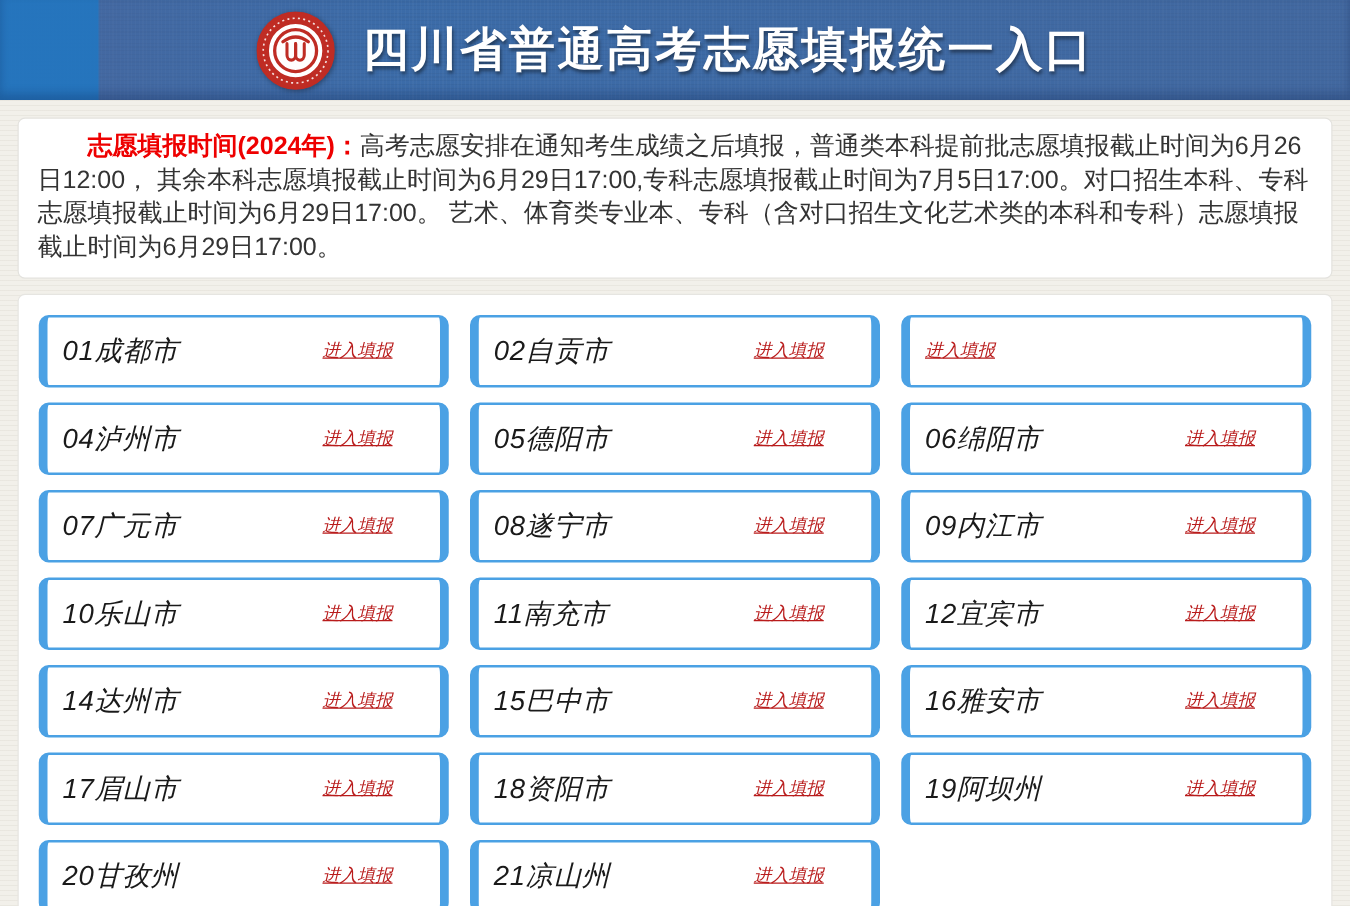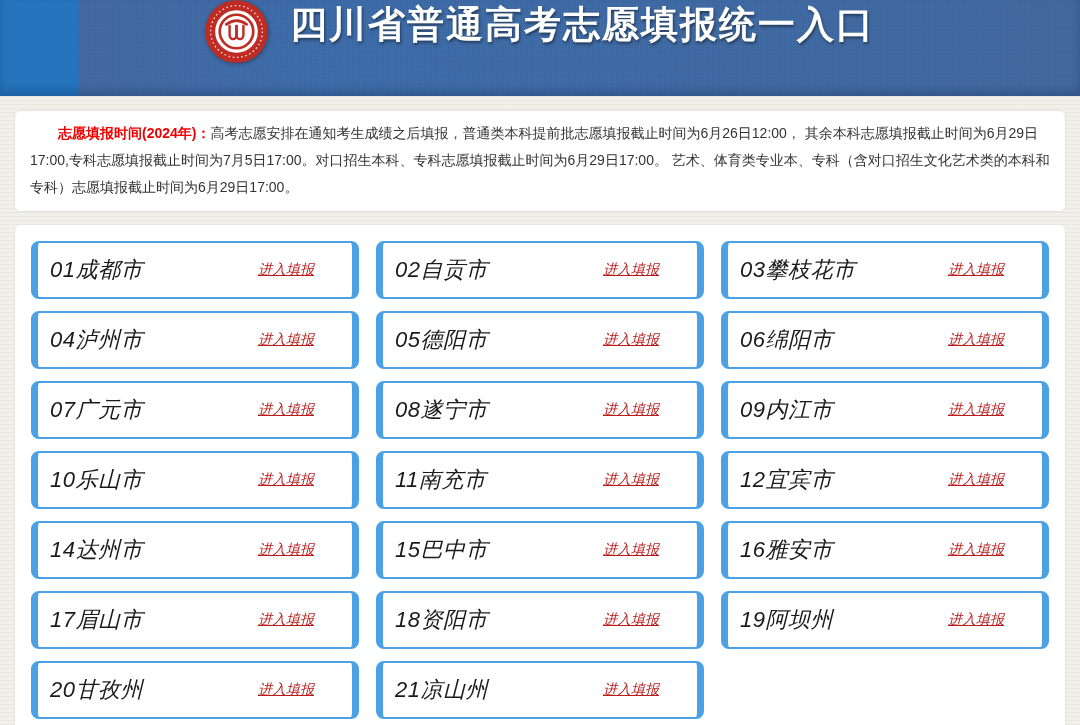--- a/index.html
+++ b/index.html
@@ -7,22 +7,22 @@
   body {
     font-family:"Liberation Sans","DejaVu Sans",sans-serif;
     background-color:#f2f0ea;
     background-image:repeating-linear-gradient(0deg, rgba(180,175,160,.14) 0 1px, transparent 1px 4px);
     overflow:hidden;
     color:#222;
   }
 
   
   .header {
-    height:96px;
-    display:flex; justify-content:center; gap:22px;
+    height:80px;
+    display:flex; align-items:center; justify-content:center; gap:22px;
     background-color:#3c6ca8;
     background-image:
       linear-gradient(90deg, rgba(36,117,190,.95) 0px, rgba(36,117,190,.95) 78px, rgba(72,102,157,.60) 80px, rgba(58,106,168,.35) 320px, rgba(70,100,152,.55) 100%),
       repeating-linear-gradient(90deg, rgba(255,255,255,.045) 0 1px, transparent 1px 3px),
       repeating-linear-gradient(0deg, rgba(0,0,0,.055) 0 1px, transparent 1px 3px);
     box-shadow: inset 0 -5px 8px rgba(0,20,60,.22);
   }
   .logo { width:63px; height:63px; flex:0 0 auto; filter:drop-shadow(1px 1px 2px rgba(0,0,0,.35)); }
   .title {
     color:#fff; font-size:37px; font-weight:700; letter-spacing:2px;
@@ -30,21 +30,21 @@
     white-space:nowrap;
   }
 
   
   .notice {
     margin:14px 14px 12px 14px;
     background:#fff;
     border:1px solid #e3e2de;
     border-radius:6px;
     padding:9px 15px 10px 15px;
-    font-size:14px;
+    font-size:20px;
     line-height:27px;
   }
   .notice p { text-indent:2em; }
   .notice-label { color:#ee0000; font-weight:700; }
   .notice-body { color:#333; }
 
   
   .panel {
     margin:0 14px;
     background:#fff;
@@ -117,21 +117,20 @@
           <a class="enter-link" href="javascript:void(0)">进入填报</a>
         </span>
       </div>
       <div class="card">
         <span class="city-name">02自贡市</span>
         <span class="links">
           <a class="enter-link" href="javascript:void(0)">进入填报</a>
         </span>
       </div>
       <div class="card">
-        <span class="city-name">03攀枝花市</span>
         <span class="links">
           <a class="enter-link" href="javascript:void(0)">进入填报</a>
         </span>
       </div>
       <div class="card">
         <span class="city-name">04泸州市</span>
         <span class="links">
           <a class="enter-link" href="javascript:void(0)">进入填报</a>
         </span>
       </div>

